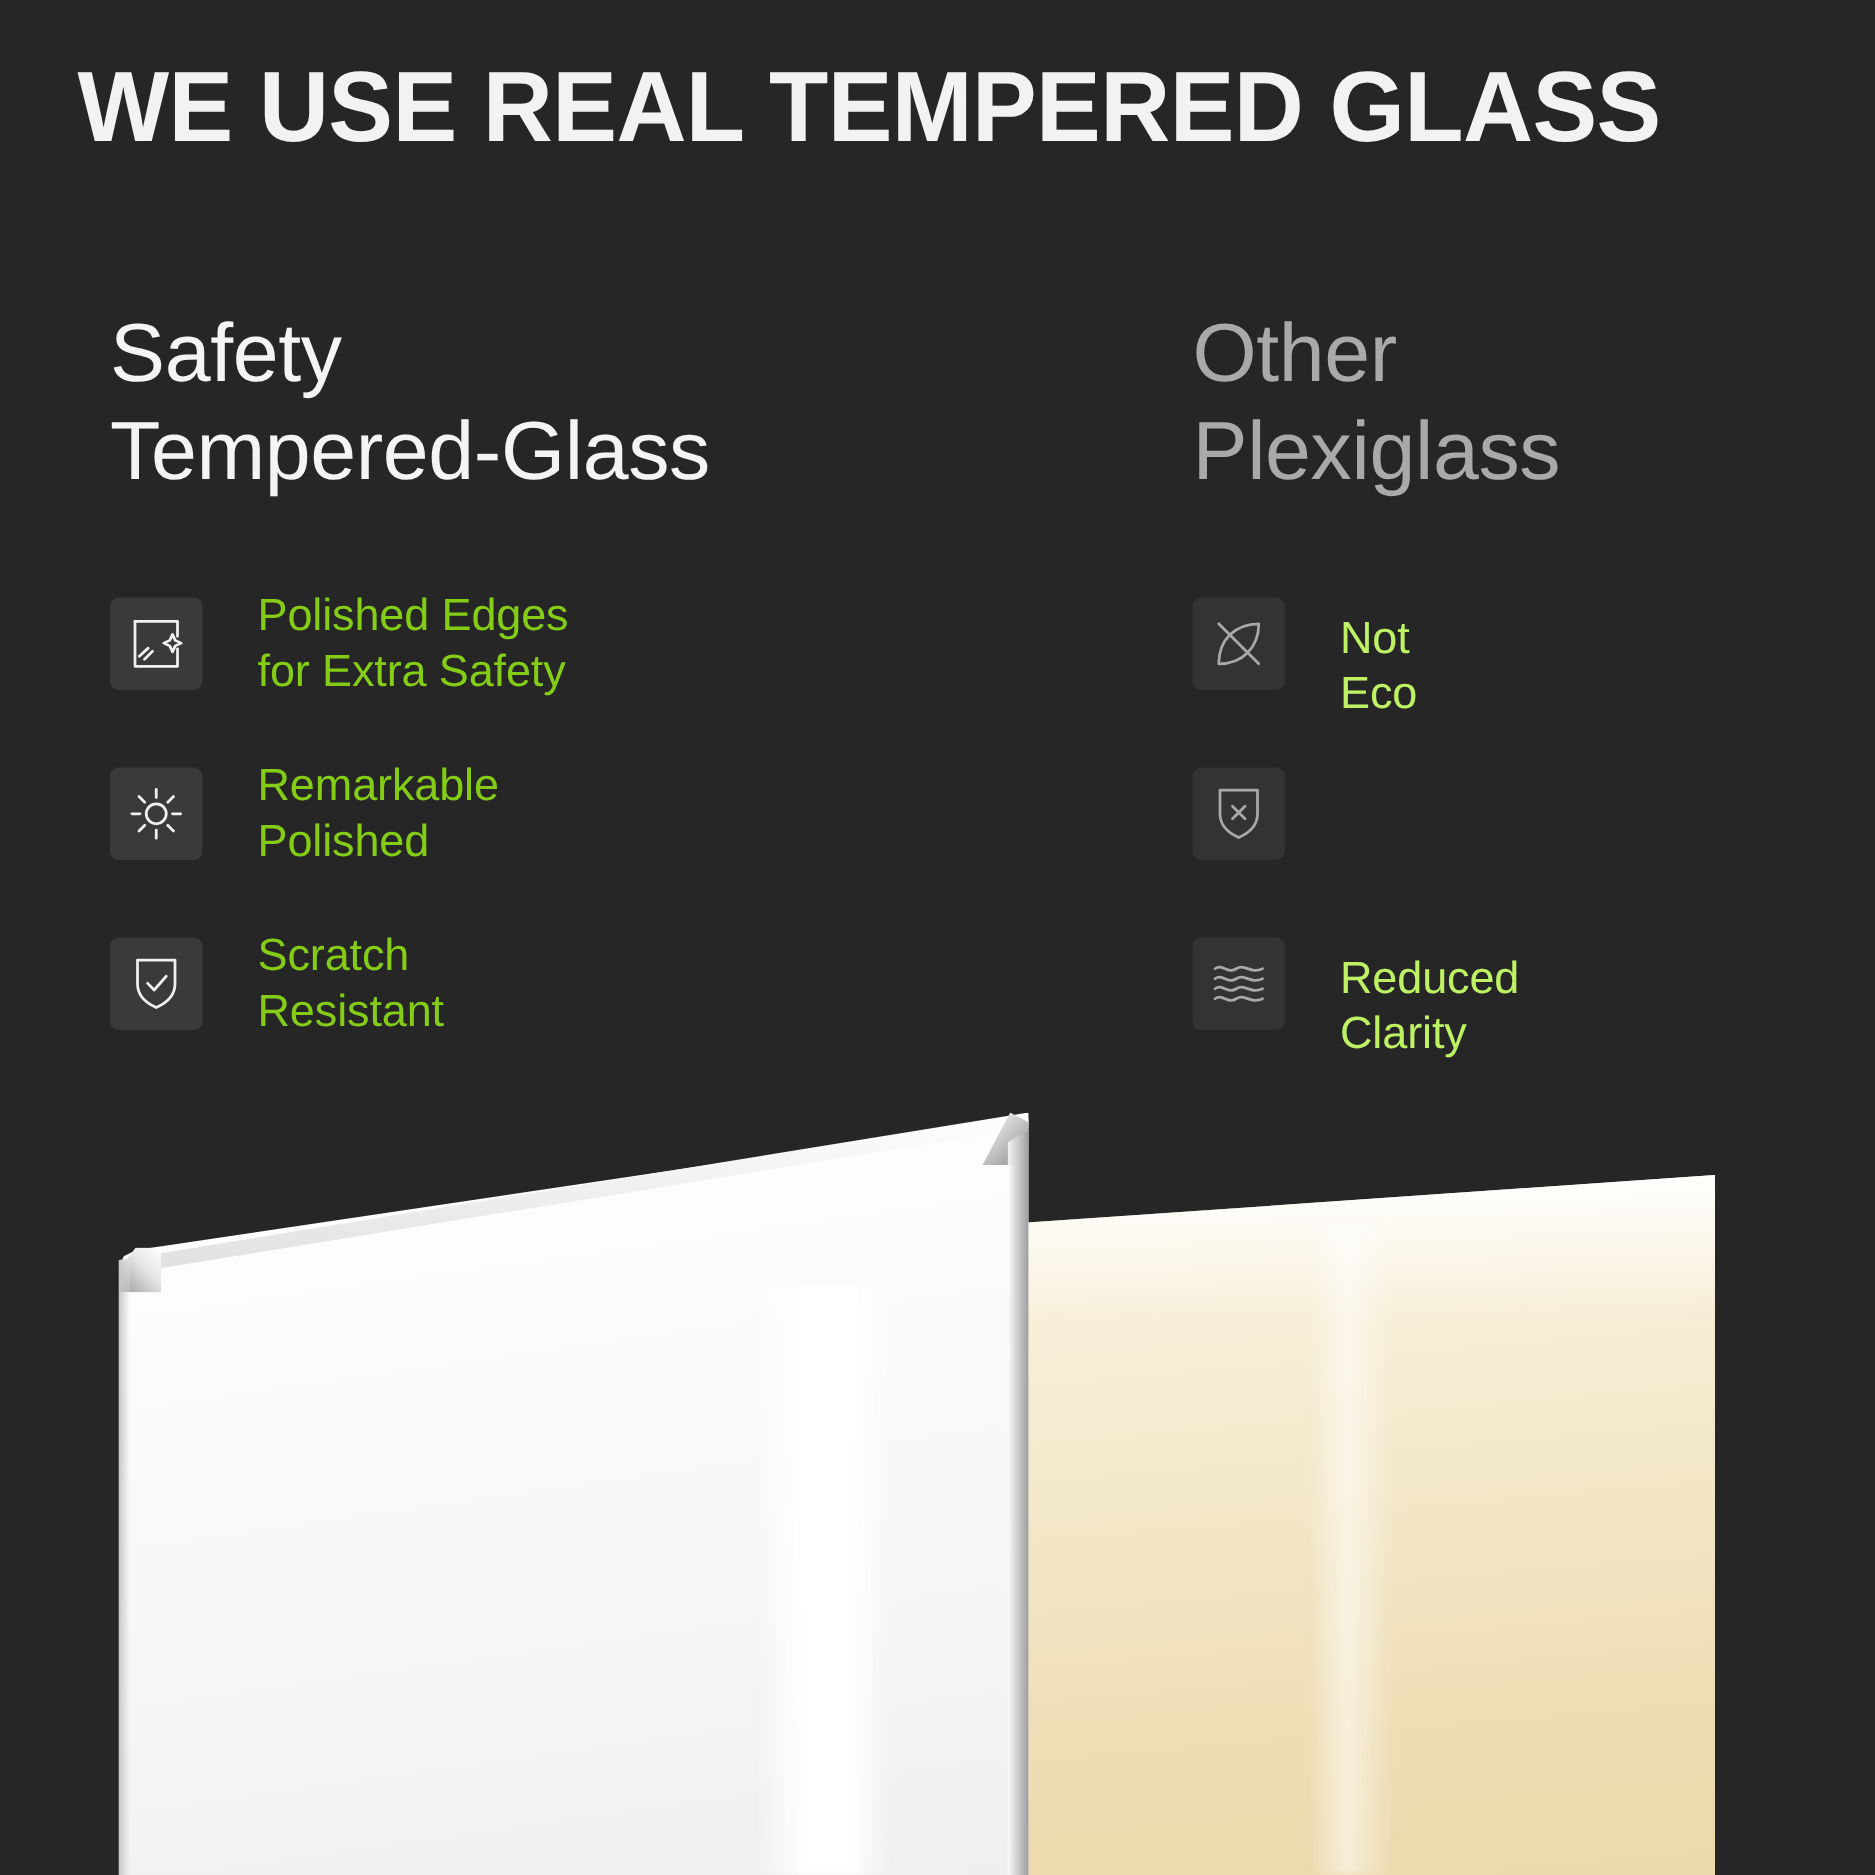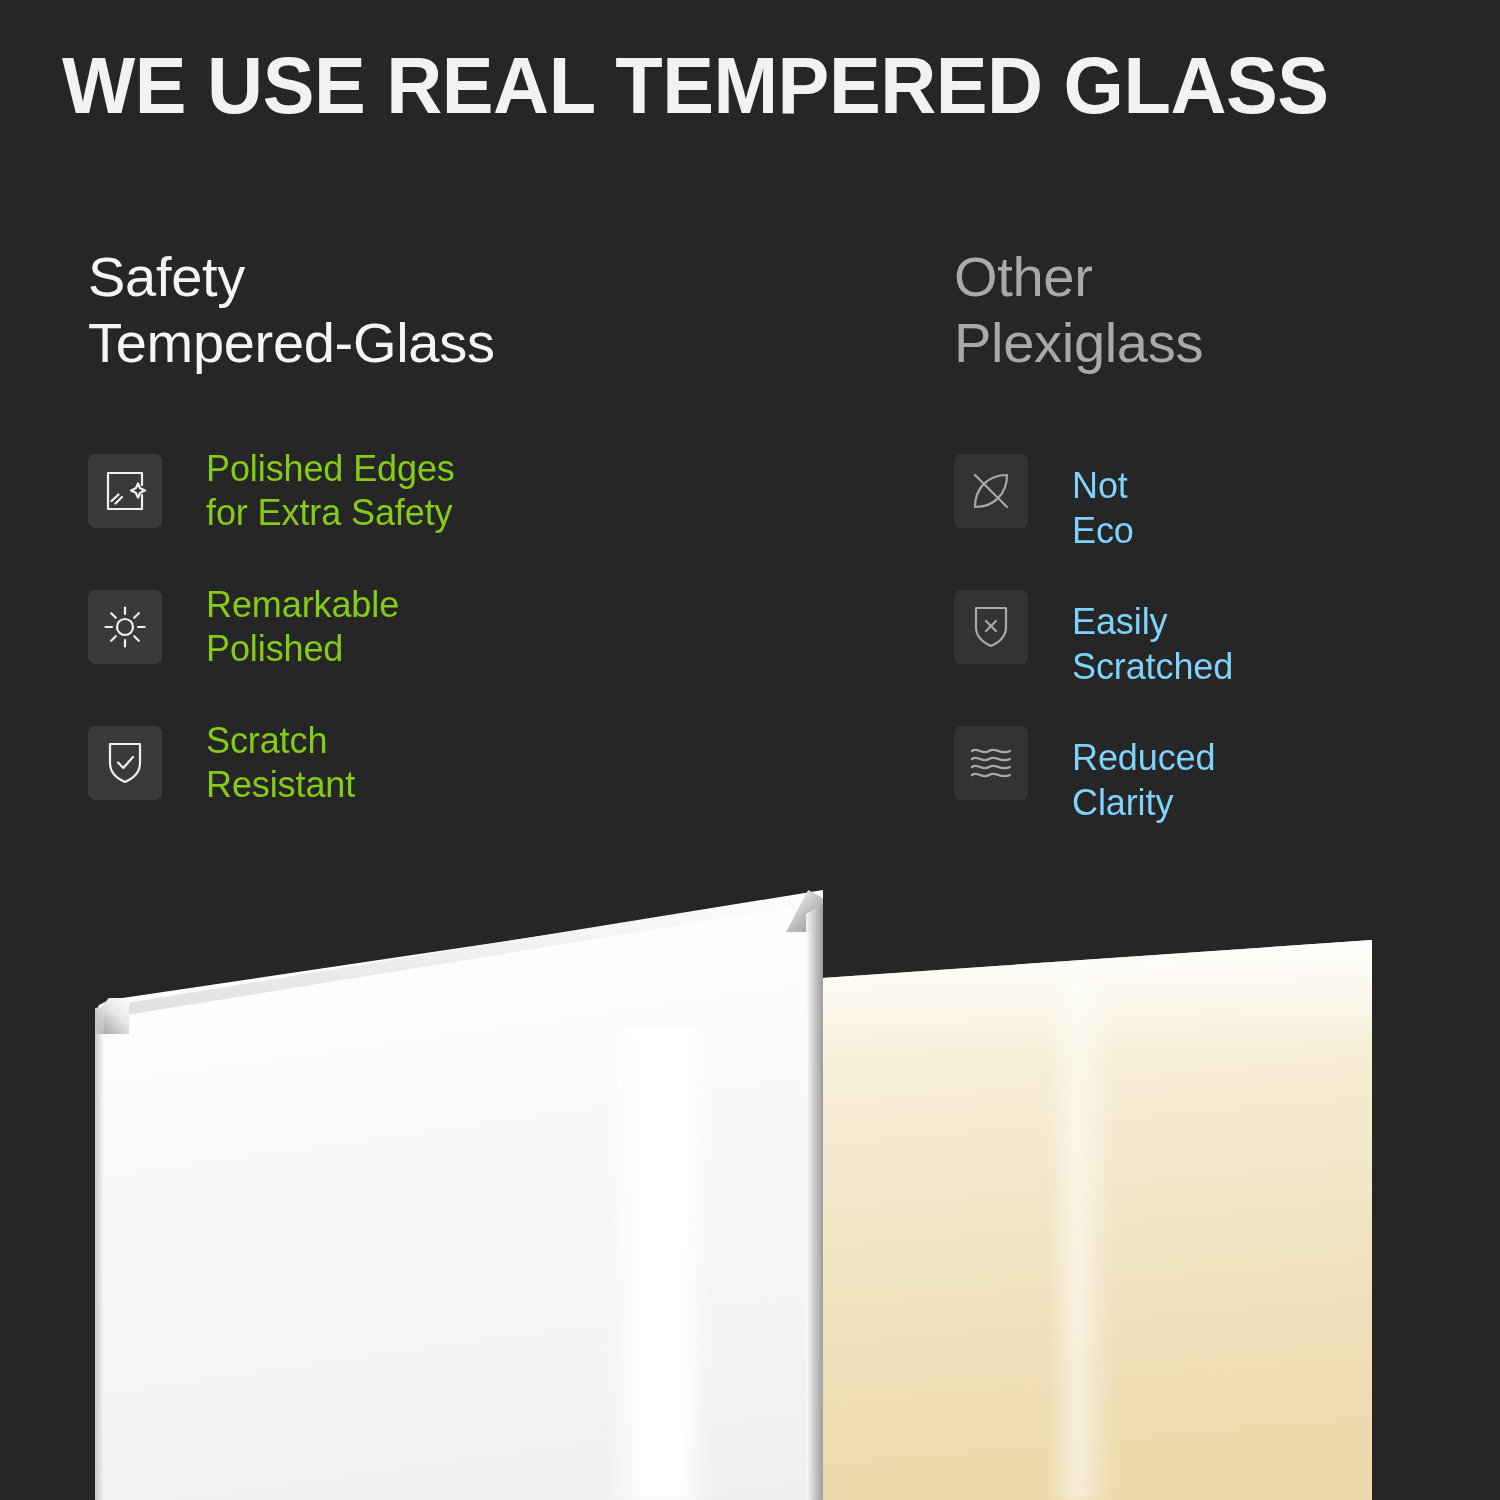--- a/index.html
+++ b/index.html
@@ -25,21 +25,21 @@
     white-space:nowrap;
     line-height:1.05;
   }
 
   
   .col{position:absolute;top:244px;}
   .col-left{left:88px;width:760px;}
   .col-right{left:954px;width:560px;}
 
   .col-head{
-    font-size:56px;
+    font-size:66px;
     font-weight:300;
     line-height:1.18;
     letter-spacing:-0.3px;
     white-space:pre-line;
     margin:0 0 78px 0;
     font-family:"Liberation Sans", sans-serif;
   }
   .col-left .col-head{color:#f4f4f4;}
   .col-right .col-head{color:#a9a9a9;}
 
@@ -63,21 +63,21 @@
   .feat-label{
     margin-left:44px;
     font-size:36px;
     font-weight:300;
     line-height:1.24;
     letter-spacing:-0.1px;
     white-space:pre-line;
     font-family:"Liberation Sans", sans-serif;
   }
   .col-left .feat-label{color:#84cc16;}
-  .col-right .feat-label{color:#7dd3fc;margin-top:35px;}
+  .col-right .feat-label{color:#bef264;margin-top:35px;}
 
   svg{display:block;}
 
   
   .panels{position:absolute;left:0;top:860px;width:1500px;height:640px;overflow:hidden;}
 
   
   .panel-plexi{
     position:absolute;
     left:822px;top:0;
@@ -214,22 +214,20 @@
     </div>
 
     <div class="feature">
       <div class="tile">
         <svg width="46" height="46" viewBox="0 0 46 46" fill="none" stroke="#a8a8a8" stroke-width="2.2" stroke-linecap="round" stroke-linejoin="round">
           <path d="M23 4 L38 4 L38 23 C38 32.5 31 38.5 23 42 C15 38.5 8 32.5 8 23 L8 4 Z"></path>
           <path d="M18 17 L28 27"></path>
             <path d="M28 17 L18 27"></path>
         </svg>
       </div>
-      <div class="feat-label">Easily
-Scratched</div>
     </div>
 
     <div class="feature">
       <div class="tile">
         <svg width="46" height="46" viewBox="0 0 46 46" fill="none" stroke="#a8a8a8" stroke-width="2.2" stroke-linecap="round">
           <path d="M4 11 C10 6.5 14 15.5 21 11 C28 6.5 32 15.5 42 11"></path>
           <path d="M4 19 C10 14.5 14 23.5 21 19 C28 14.5 32 23.5 42 19"></path>
           <path d="M4 27 C10 22.5 14 31.5 21 27 C28 22.5 32 31.5 42 27"></path>
           <path d="M4 35 C10 30.5 14 39.5 21 35 C28 30.5 32 39.5 42 35"></path>
         </svg>

